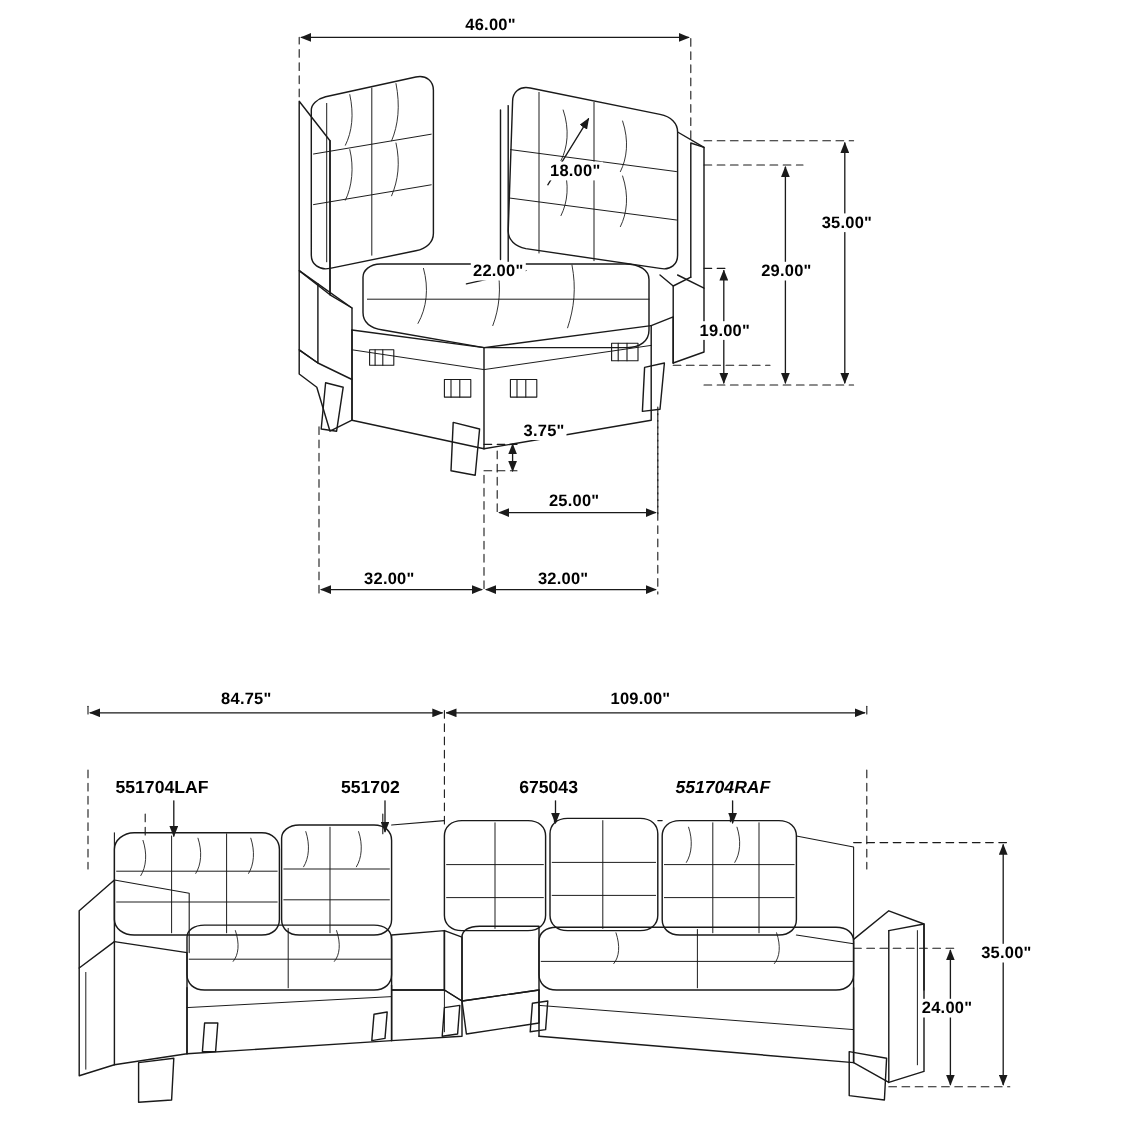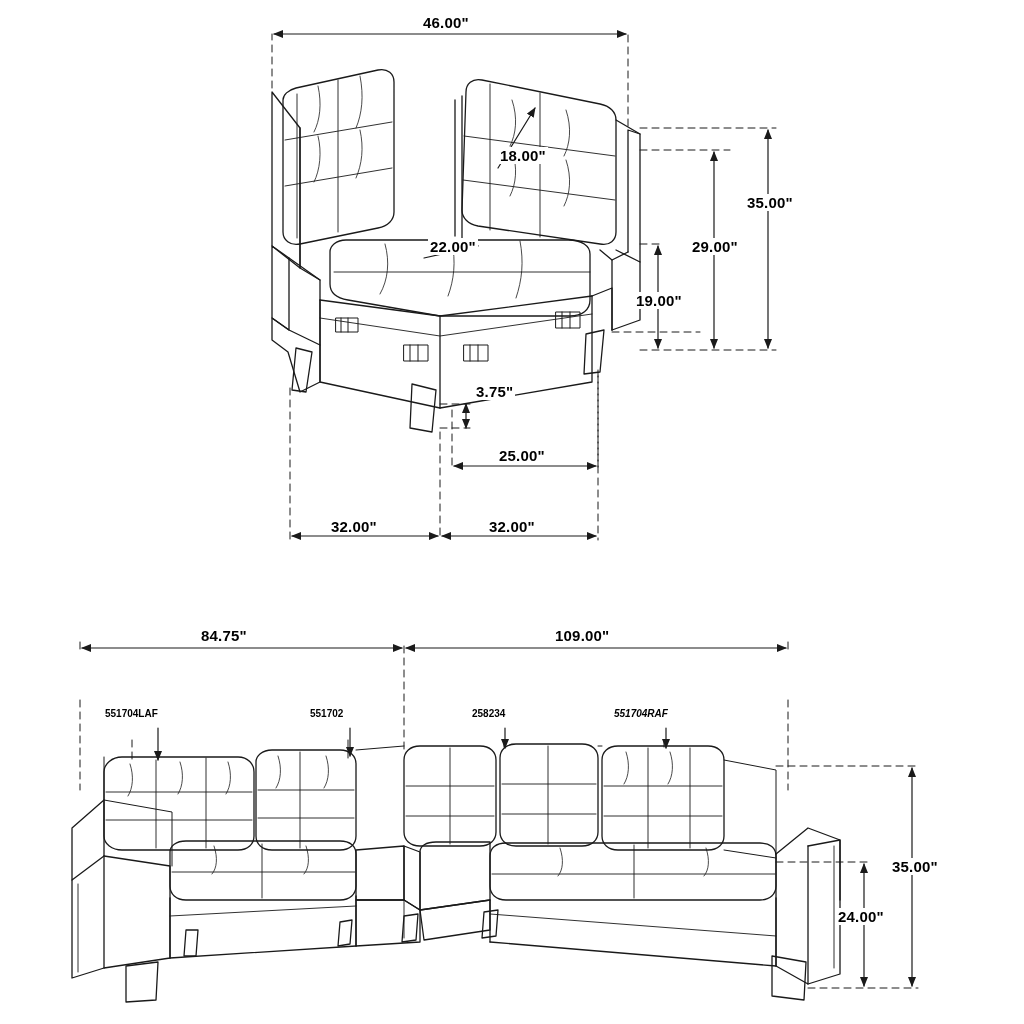--- a/index.html
+++ b/index.html
@@ -34,21 +34,21 @@
     letter-spacing: 0.2px;
     color: #000;
     background: #fff;
     padding: 0 2px;
     white-space: nowrap;
   }
   .partlabel {
     position: absolute;
     font-family: "Liberation Sans", sans-serif;
     font-weight: bold;
-    font-size: 10px;
+    font-size: 16px;
     color: #000;
     background: #fff;
     padding: 0 2px;
     white-space: nowrap;
   }
 </style>
 </head>
 <body>
 
 <div id="stage">
@@ -307,16 +307,16 @@
   <div class="dimlabel" style="left:329px; top:518px;">32.00"</div>
   <div class="dimlabel" style="left:487px; top:518px;">32.00"</div>
 
   <div class="dimlabel" style="left:199px; top:627px;">84.75"</div>
   <div class="dimlabel" style="left:553px; top:627px;">109.00"</div>
   <div class="dimlabel" style="left:890px; top:858px;">35.00"</div>
   <div class="dimlabel" style="left:836px; top:908px;">24.00"</div>
 
   <div class="partlabel" style="left:103px; top:708px;">551704LAF</div>
   <div class="partlabel" style="left:308px; top:708px;text-align:right;">551702</div>
-  <div class="partlabel" style="left:470px; top:708px;">258234</div>
+  <div class="partlabel" style="left:470px; top:708px;">675043</div>
   <div class="partlabel" style="left:612px; top:708px;font-style:italic;">551704RAF</div>
 
 </div>
 
 </body></html>

